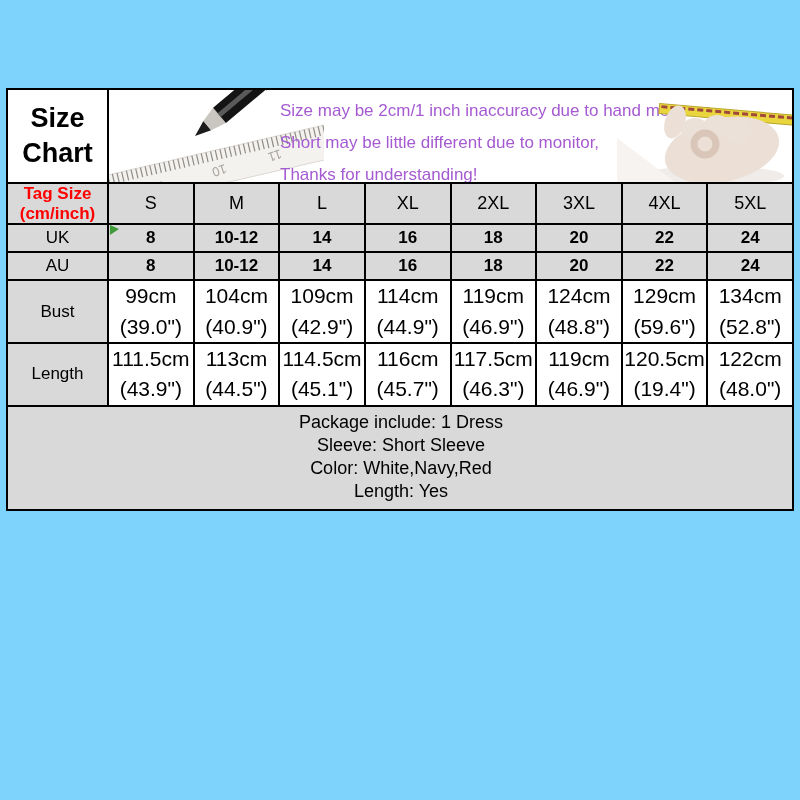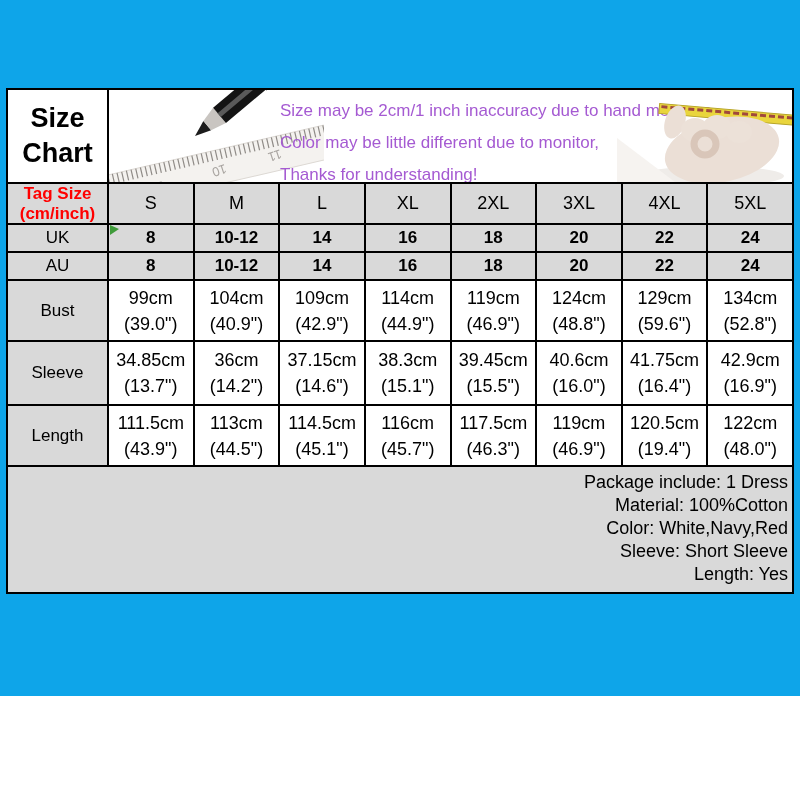--- a/index.html
+++ b/index.html
@@ -1,16 +1,16 @@
 <!DOCTYPE html>
 <html><head>
 <meta charset="utf-8">
 <style>
   html,body{margin:0;padding:0;background:#fff;}
-  .page{position:relative;width:800px;height:696px;background:#0ea5e9;overflow:hidden;
+  .page{position:relative;width:800px;height:800px;background:#7dd3fc;overflow:hidden;
         font-family:"Liberation Sans",sans-serif;color:#000;}
   .chart-wrap{position:absolute;left:6px;top:88px;width:788px;}
   table.size-table{width:788px;border-collapse:collapse;table-layout:fixed;}
   .size-table th,.size-table td{border:2px solid #000;text-align:center;vertical-align:middle;
         padding:0;font-weight:normal;overflow:hidden;}
   
   th.title-cell{background:#fff;font-size:27px;font-weight:bold;white-space:pre-line;line-height:1.3;height:92px;}
   td.banner-cell{background:#fff;position:relative;height:92px;padding:0;}
   .pencil-ruler{position:absolute;left:0;top:0;width:215px;height:92px;}
   .hand-tape{position:absolute;right:0;top:0;width:175px;height:92px;}
@@ -20,25 +20,25 @@
   .r-tag th,.r-tag td{background:#d9d9d9;height:39px;}
   th.tag-label{color:#ff0000;font-weight:bold;font-size:17px;white-space:pre-line;line-height:1.15;}
   .r-tag td{font-size:18px;}
   
   .r-conv th,.r-conv td{background:#d9d9d9;height:26px;font-size:17px;position:relative;}
   .r-conv.bold-vals td{font-weight:bold;}
   .note-marker{position:absolute;left:1px;top:0;width:9px;height:10px;background:#3f9b3a;
         clip-path:polygon(0 0,100% 40%,0 100%);}
   
   .r-meas th{background:#d9d9d9;font-size:17px;height:59px;}
-  .r-meas td{background:#ffffff;font-size:18px;white-space:pre-line;line-height:1.45;height:59px;}
+  .r-meas td{background:#ffffff;font-size:21px;white-space:pre-line;line-height:1.45;height:59px;}
   .r-sleeve th,.r-sleeve td{height:62px;}
   
   .details{width:788px;box-sizing:border-box;background:#d9d9d9;border:2px solid #000;border-top:0;
-        padding:4px 4px 6px 6px;text-align:right;}
+        padding:4px 4px 6px 6px;text-align:center;}
   .details .dline{font-size:18px;line-height:23px;white-space:nowrap;}
 </style>
 </head>
 <body>
 
 <div class="page">
   <div class="chart-wrap">
     <table class="size-table">
       <colgroup>
         <col style="width:101px">
@@ -67,21 +67,21 @@
             <g transform="translate(86,46) rotate(-40)">
               <polygon points="0,0 16,-6 16,6" fill="#1c1c1c"></polygon>
               <polygon points="16,-6 32,-10 32,10 16,6" fill="#c9c5c1"></polygon>
               <rect x="32" y="-10" width="52" height="20" fill="#141414"></rect>
               <rect x="32" y="-3" width="52" height="5" fill="#5a5a5a"></rect>
               <rect x="84" y="-11" width="16" height="22" fill="#000000"></rect>
             </g>
           </svg>
           <div class="notice">
             <div class="nline">Size may be 2cm/1 inch inaccuracy due to hand measure,</div>
-            <div class="nline">Color may be little different due to monitor,</div>
+            <div class="nline">Short may be little different due to monitor,</div>
             <div class="nline">Thanks for understanding!</div>
           </div>
           <svg class="hand-tape" viewBox="0 0 175 92">
             <ellipse cx="95" cy="86" rx="72" ry="10" fill="#efece9"></ellipse>
             <g transform="rotate(5 60 22)">
               <rect x="42" y="15" width="135" height="10" fill="#e9d53d" stroke="#b7a428" stroke-width="1"></rect>
               <line x1="44" y1="18" x2="177" y2="18" stroke="#a0483c" stroke-width="3" stroke-dasharray="6 3"></line>
             </g>
             <ellipse cx="105" cy="60" rx="58" ry="32" fill="#ebdfd6" transform="rotate(-12 105 60)"></ellipse>
             <ellipse cx="58" cy="32" rx="10" ry="17" fill="#ebdfd6" transform="rotate(18 58 32)"></ellipse>
@@ -139,39 +139,20 @@
 (44.9")</td>
         <td>119cm
 (46.9")</td>
         <td>124cm
 (48.8")</td>
         <td>129cm
 (59.6")</td>
         <td>134cm
 (52.8")</td>
       </tr>
-      <tr class="r-meas r-sleeve">
-        <th>Sleeve</th>
-        <td>34.85cm
-(13.7")</td>
-        <td>36cm
-(14.2")</td>
-        <td>37.15cm
-(14.6")</td>
-        <td>38.3cm
-(15.1")</td>
-        <td>39.45cm
-(15.5")</td>
-        <td>40.6cm
-(16.0")</td>
-        <td>41.75cm
-(16.4")</td>
-        <td>42.9cm
-(16.9")</td>
-      </tr>
       <tr class="r-meas">
         <th>Length</th>
         <td>111.5cm
 (43.9")</td>
         <td>113cm
 (44.5")</td>
         <td>114.5cm
 (45.1")</td>
         <td>116cm
 (45.7")</td>
@@ -181,19 +162,18 @@
 (46.9")</td>
         <td>120.5cm
 (19.4")</td>
         <td>122cm
 (48.0")</td>
       </tr>
     </tbody>
       </table>
     <div class="details">
       <div class="dline">Package include: 1 Dress</div>
-      <div class="dline">Material: 100%Cotton</div>
+      <div class="dline">Sleeve: Short Sleeve</div>
       <div class="dline">Color: White,Navy,Red</div>
-      <div class="dline">Sleeve: Short Sleeve</div>
       <div class="dline">Length: Yes</div>
     </div>
   </div>
 </div>
 
 </body></html>

